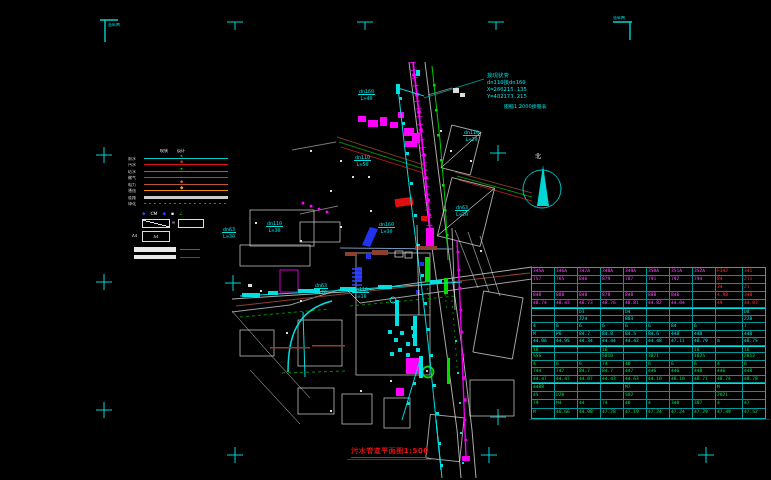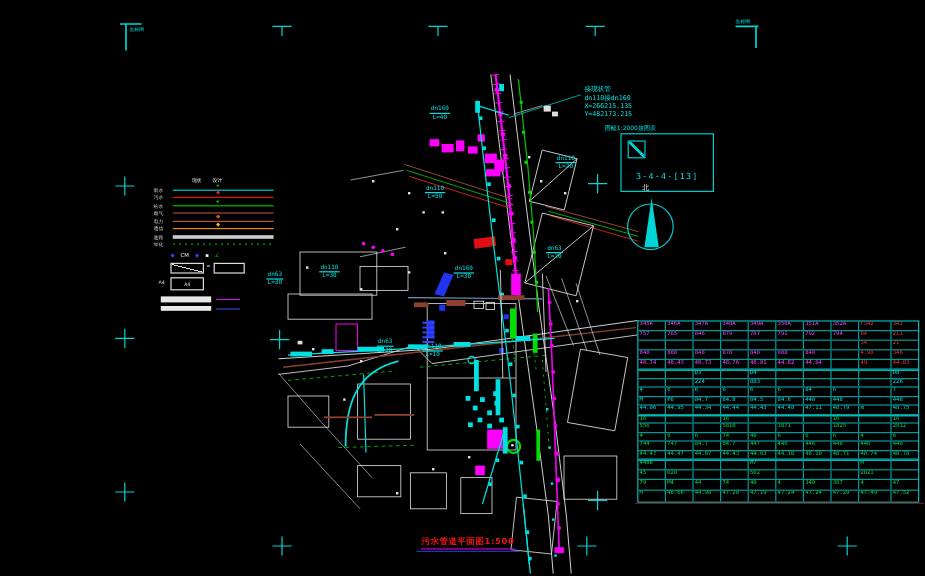--- a/index.html
+++ b/index.html
@@ -426,24 +426,20 @@
   </div>
 
   <div id="annotation">
     <div>接现状管</div>
     <div>dn110接dn160</div>
     <div>X=266215.135</div>
     <div>Y=482173.215</div>
   </div>
 
   <div id="sheet-caption">图幅1:2000接图表</div>
-  <div id="sheet-box">
-    <div id="sheet-hatch"></div>
-    <div id="sheet-number">3-4-4-[13]</div>
-  </div>
 
   <div id="north-label">北</div>
 
   <div id="obs-table">
       <div class="trow" style="height: 8px;">
         <div class="tcell" style="width: 23px; color: rgb(255, 68, 255);">345A</div>
         <div class="tcell" style="width: 23px; color: rgb(255, 68, 255);">346A</div>
         <div class="tcell" style="width: 23px; color: rgb(255, 68, 255);">347A</div>
         <div class="tcell" style="width: 23px; color: rgb(255, 68, 255);">348A</div>
         <div class="tcell" style="width: 23px; color: rgb(255, 68, 255);">349A</div>

